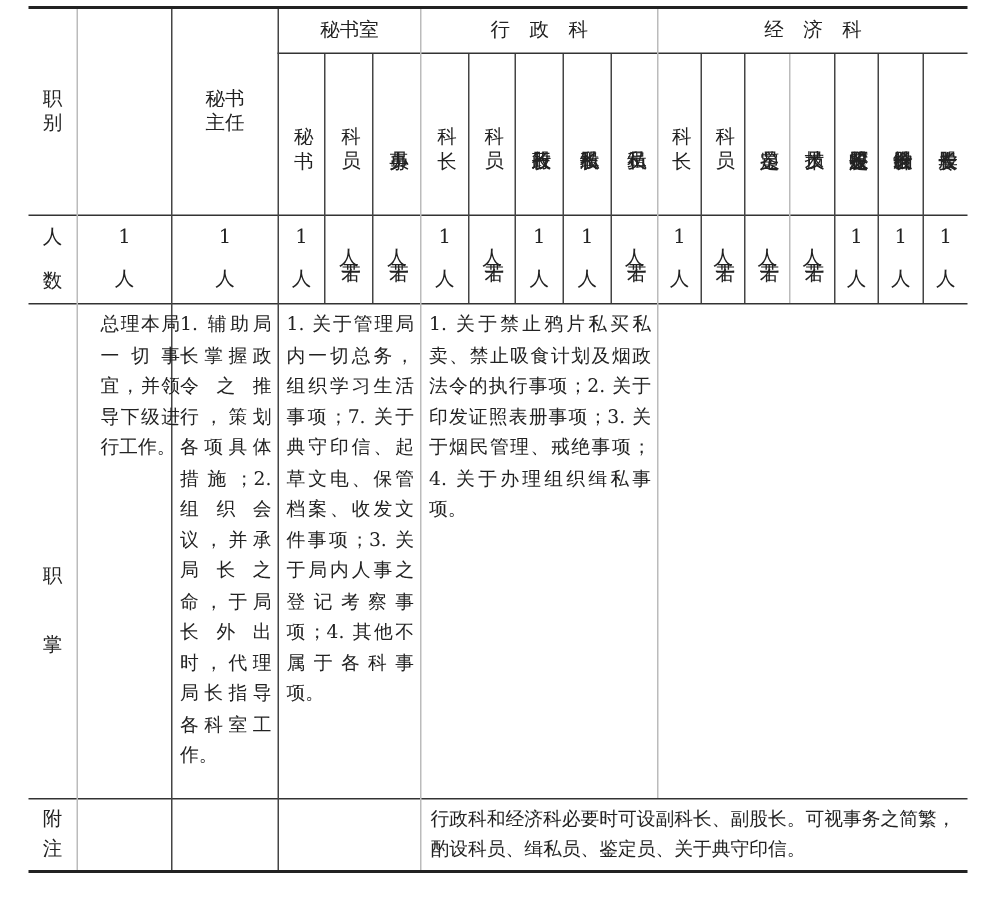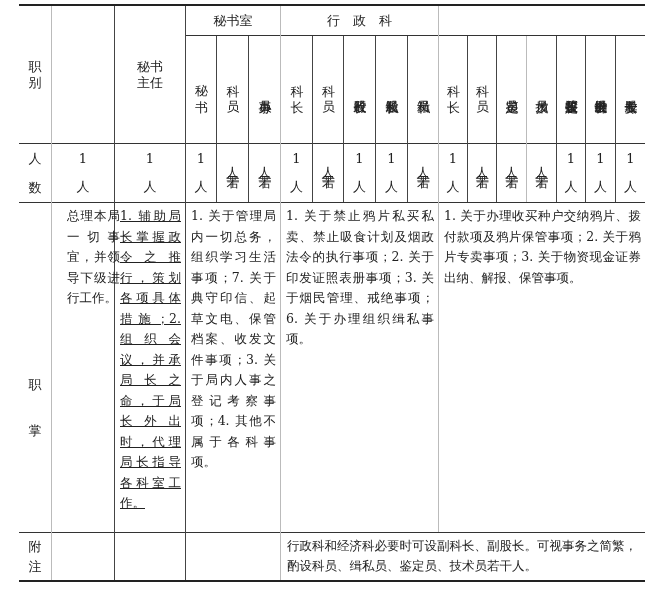--- a/index.html
+++ b/index.html
@@ -55,20 +55,21 @@
   <div class="cell" style="left:0;top:199px;width:32px;height:329px;white-space:pre-line;line-height:46px;padding-top:80px;">职
 掌</div>
   <div class="cell" style="left:0;top:529px;width:32px;height:47px;white-space:pre-line;line-height:20px;">附
 注</div>
 
   <div class="cell" style="left:96px;top:2px;width:70px;height:137px;white-space:pre-line;">秘书
 主任</div>
 
   <div class="cell" style="left:262px;top:2px;width:157px;height:29px;">行　政　科</div>
   <div class="cell" style="left:167px;top:2px;width:94px;height:29px;">秘书室</div>
+  <div class="cell" style="left:420px;top:2px;width:206px;height:29px;">经　济　科</div>
 
   <div class="cell" style="left:167px;top:32px;width:30px;height:107px;">
       <span class="vert" style="letter-spacing:16px;">秘书</span>
     </div>
   <div class="cell" style="left:198px;top:32px;width:31px;height:107px;">
       <span class="vert" style="letter-spacing:16px;">科员</span>
     </div>
   <div class="cell" style="left:230px;top:32px;width:31px;height:107px;">
       <span class="vert">办事员</span>
     </div>
@@ -206,19 +207,18 @@
       </div>
     </div>
   <div class="cell" style="left:597px;top:140px;width:29px;height:58px;">
       <div class="stack" style="gap:12px;">
         <span>1</span>
         <span>人</span>
       </div>
     </div>
 
   <div class="duty" style="left:43px;top:200px;width:62px;">总理本局一切事宜，并领导下级进行工作。</div>
-  <div class="duty" style="left:96px;top:200px;width:70px;text-decoration:underline;">1. 辅助局长掌握政令之推行，策划各项具体措施；2. 组织会议，并承局长之命，于局长外出时，代理局长指导各科室工作。</div>
+  <div class="duty" style="left:96px;top:200px;width:70px;">1. 辅助局长掌握政令之推行，策划各项具体措施；2. 组织会议，并承局长之命，于局长外出时，代理局长指导各科室工作。</div>
   <div class="duty" style="left:167px;top:200px;width:94px;">1. 关于管理局内一切总务，组织学习生活事项；7. 关于典守印信、起草文电、保管档案、收发文件事项；3. 关于局内人事之登记考察事项；4. 其他不属于各科事项。</div>
-  <div class="duty" style="left:262px;top:200px;width:157px;">1. 关于禁止鸦片私买私卖、禁止吸食计划及烟政法令的执行事项；2. 关于印发证照表册事项；3. 关于烟民管理、戒绝事项；6. 关于办理组织缉私事项。</div>
-  <div class="duty" style="left:420px;top:200px;width:206px;">1. 关于办理收买种户交纳鸦片、拨付款项及鸦片保管事项；2. 关于鸦片专卖事项；3. 关于物资现金证券出纳、解报、保管事项。</div>
-
-  <div class="note" style="left:262px;top:529px;width:364px;">行政科和经济科必要时可设副科长、副股长。可视事务之简繁，酌设科员、缉私员、鉴定员、技术员若干人。</div>
+  <div class="duty" style="left:262px;top:200px;width:157px;">1. 关于禁止鸦片私买私卖、禁止吸食计划及烟政法令的执行事项；2. 关于印发证照表册事项；3. 关于烟民管理、戒绝事项；4. 关于办理组织缉私事项。</div>
+
+  <div class="note" style="left:262px;top:529px;width:364px;">行政科和经济科必要时可设副科长、副股长。可视事务之简繁，酌设科员、缉私员、鉴定员、关于典守印信。</div>
 </div>
 
 </body></html>

